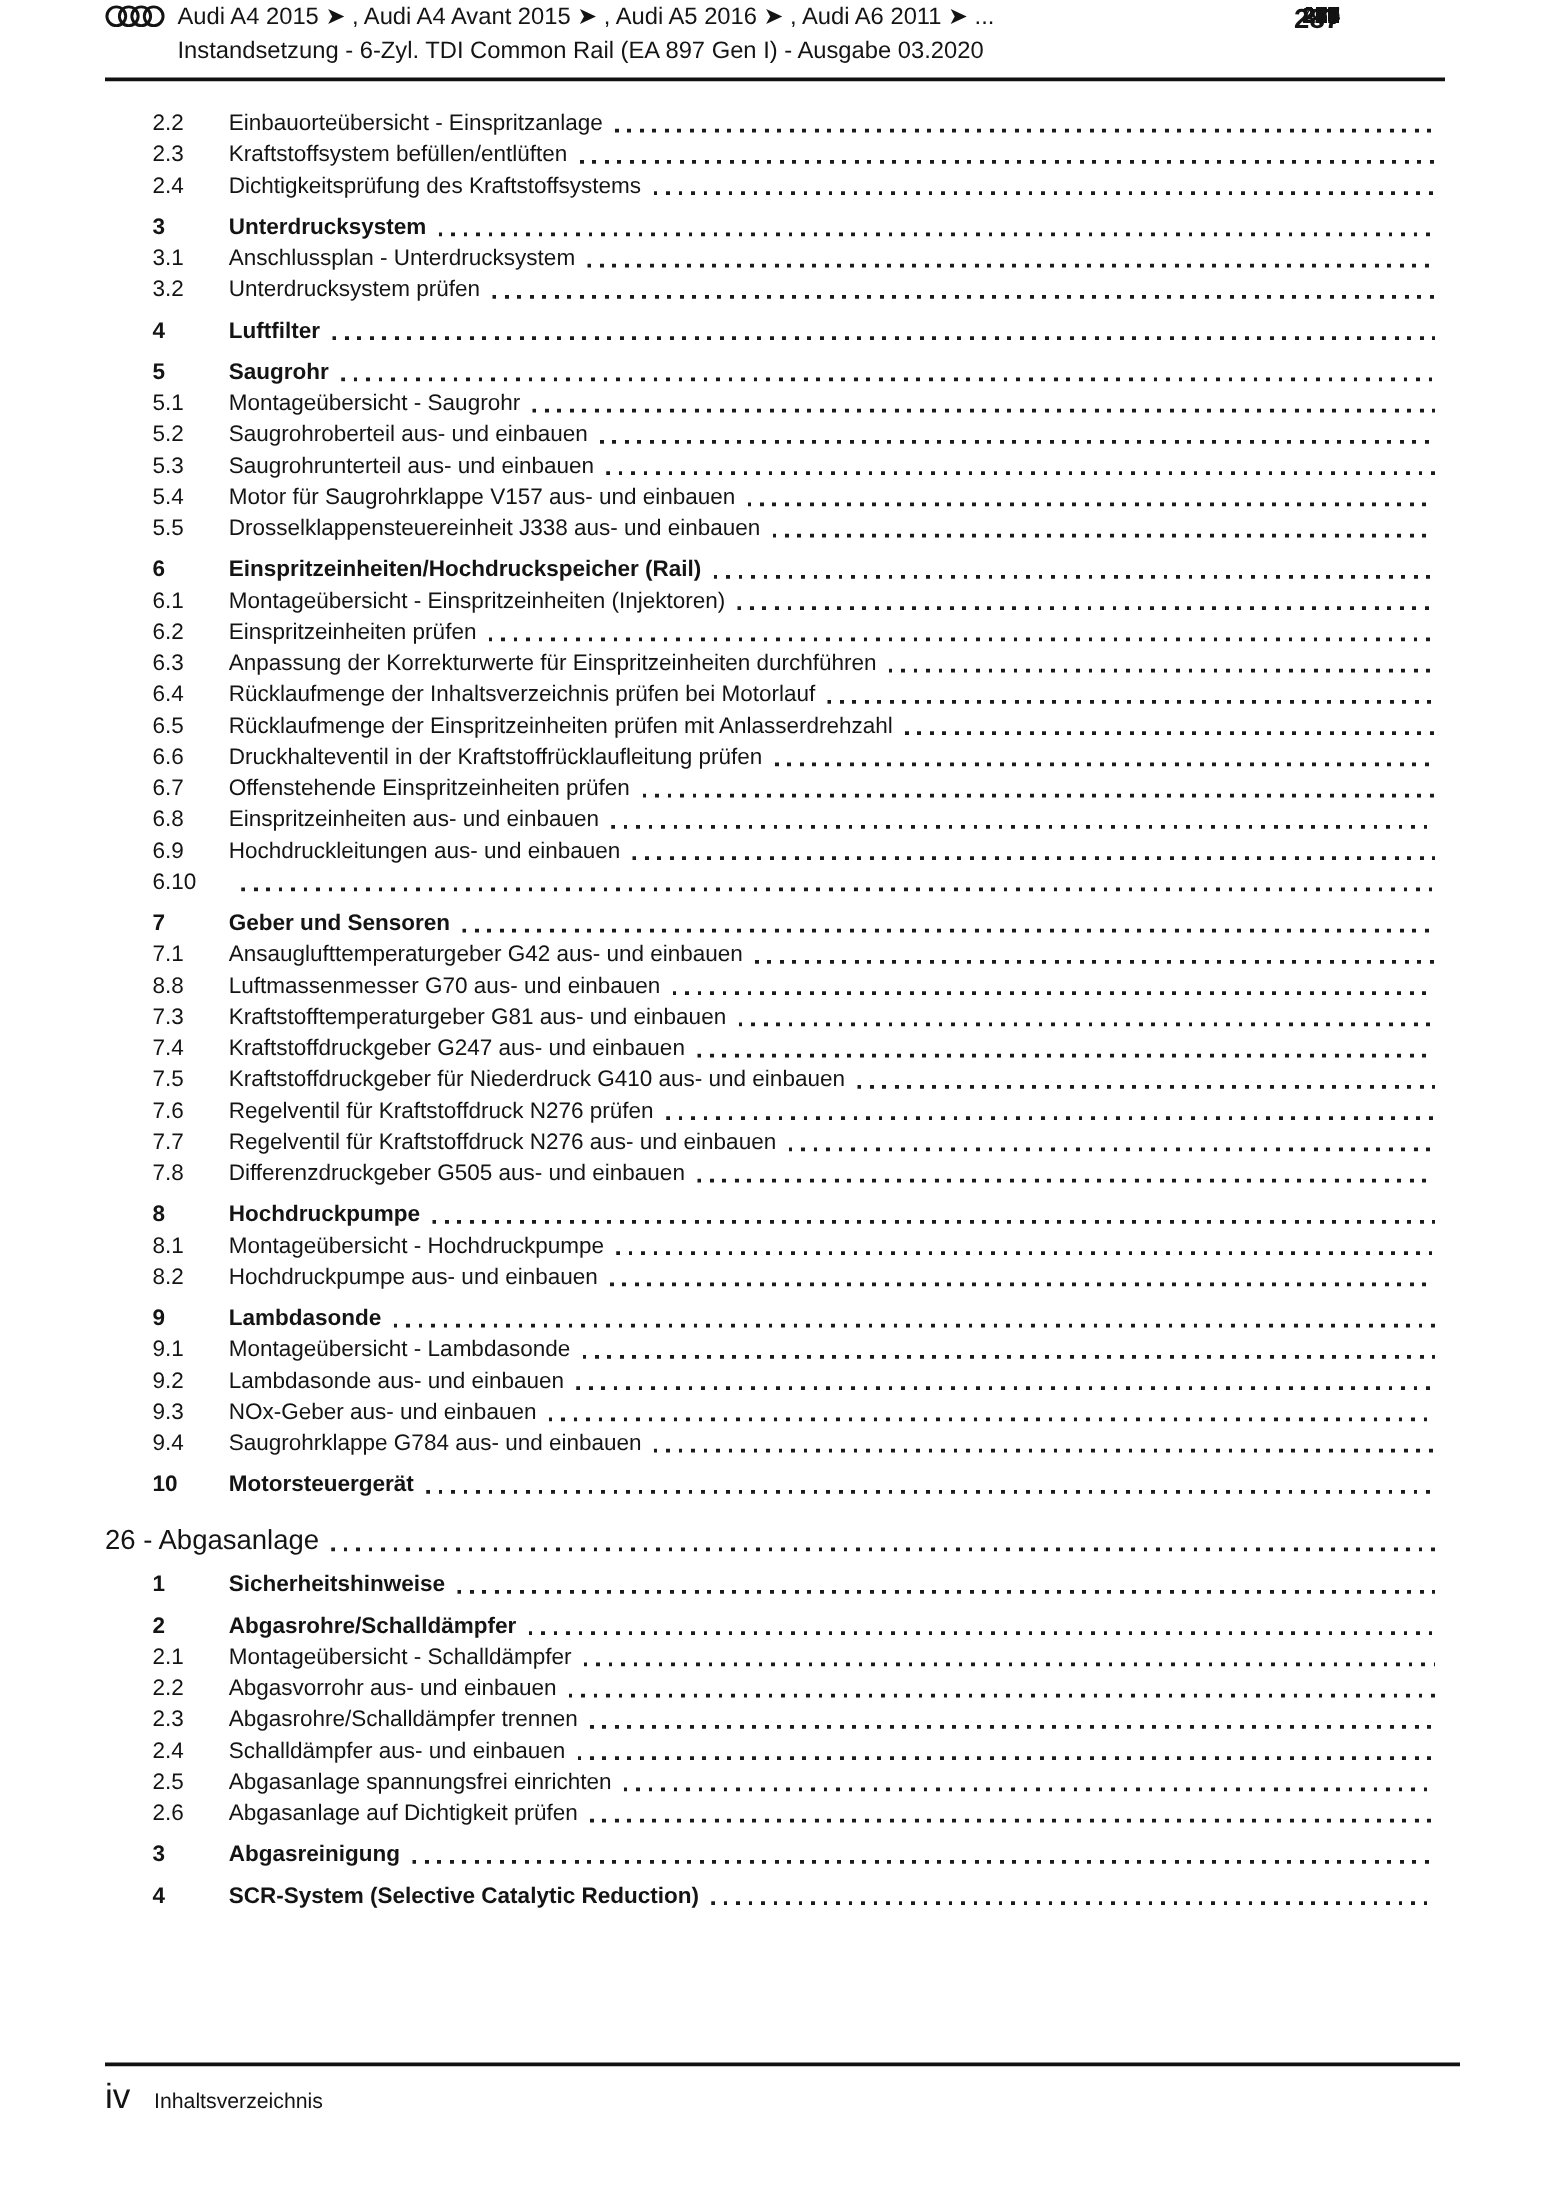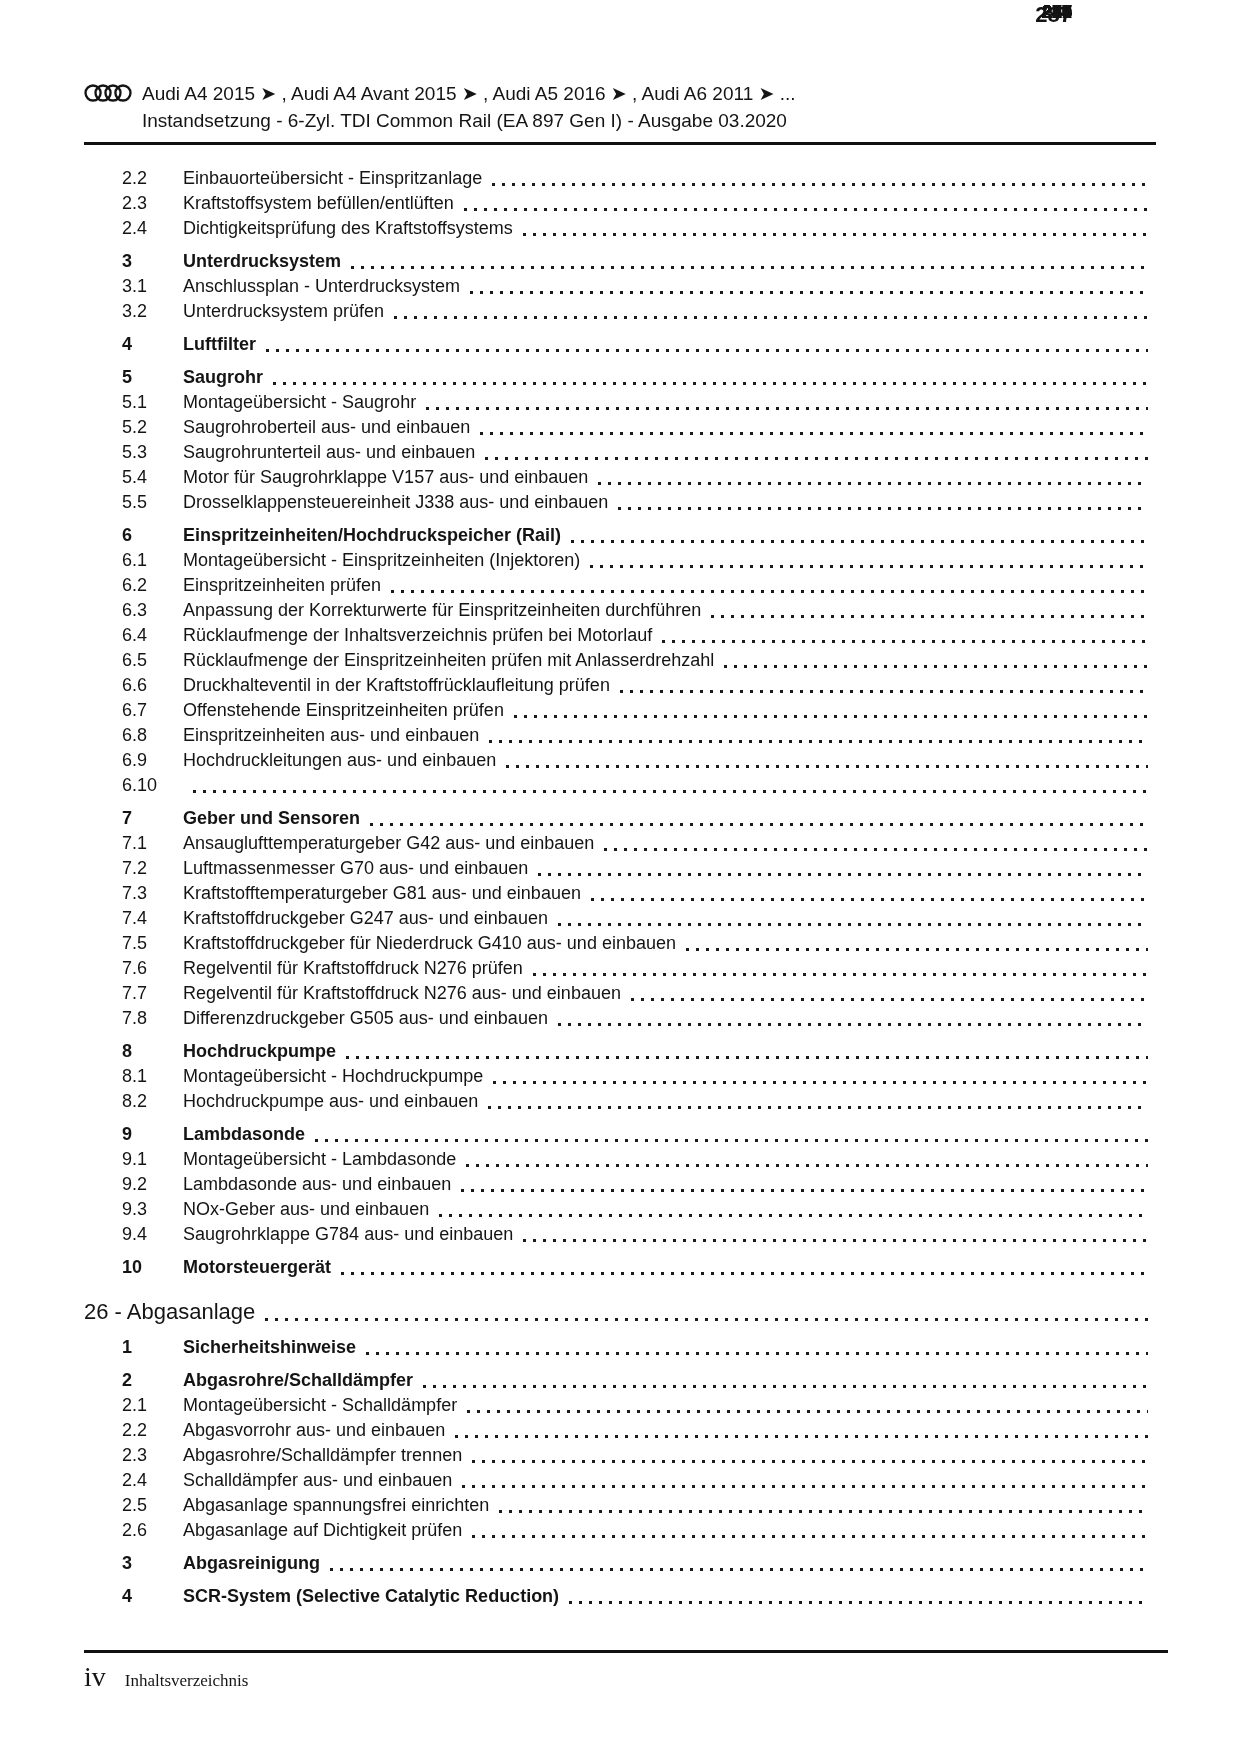--- a/index.html
+++ b/index.html
@@ -9,21 +9,21 @@
     color: #141414;
     font-family: "Liberation Sans", sans-serif;
     position: relative;
     overflow: hidden;
   }
   .page {
     position: absolute;
     left: 84px; right: 84px; top: 0; bottom: 0;
   }
   
-  .header { padding-top: 80px; }
+  .header { }
   .header-inner { display: flex; align-items: flex-start; }
   .logo { flex: 0 0 auto; margin-top: 2px; margin-right: 10px; }
   .header-lines { font-size: 19px; line-height: 27px; white-space: nowrap; }
   .header-rule {
     border: 0; border-top: 3px solid #111;
     margin: 8px 0 0 0;
   }
   
   .toc { margin-top: 21px; }
   .row {
@@ -56,21 +56,20 @@
     margin-top: 17px;
     margin-bottom: 3px;
   }
   .row.chapter .page { font-weight: bold; flex-basis: 50px; }
   .row.chapter .leader { margin-bottom: 6px; }
   
   .footer {
     position: absolute;
     left: 84px; right: 72px;
     top: 1650px;
-    font-family: Liberation Serif, serif;
   }
   .footer-rule { border: 0; border-top: 3px solid #111; margin: 0 0 10px 0; }
   .footer-inner { display: flex; align-items: baseline; }
   .footer-pagenum { font-size: 28px; line-height: 28px; margin-right: 19px; }
   .footer-label { font-size: 17px; text-align: right; }
 </style>
 </head>
 <body>
 
 <div class="page">
@@ -245,21 +244,21 @@
     <span class="leader"></span>
     <span class="page">265</span>
   </div>
       <div class="row sub">
     <span class="num">7.1</span>
     <span class="title">Ansauglufttemperaturgeber G42 aus- und einbauen</span>
     <span class="leader"></span>
     <span class="page">265</span>
   </div>
       <div class="row sub">
-    <span class="num">7.2</span>
+    <span class="num">8.8</span>
     <span class="title">Luftmassenmesser G70 aus- und einbauen</span>
     <span class="leader"></span>
     <span class="page">265</span>
   </div>
       <div class="row sub">
     <span class="num">7.3</span>
     <span class="title">Kraftstofftemperaturgeber G81 aus- und einbauen</span>
     <span class="leader"></span>
     <span class="page">265</span>
   </div>

